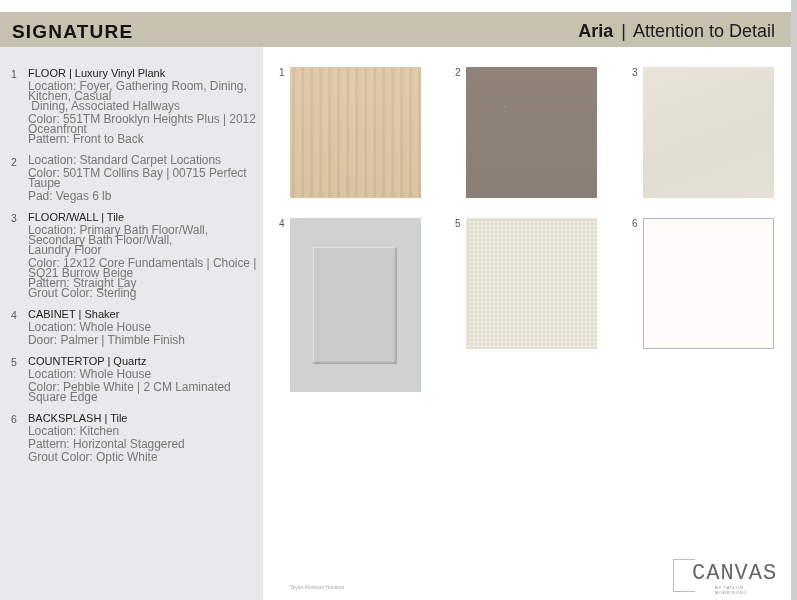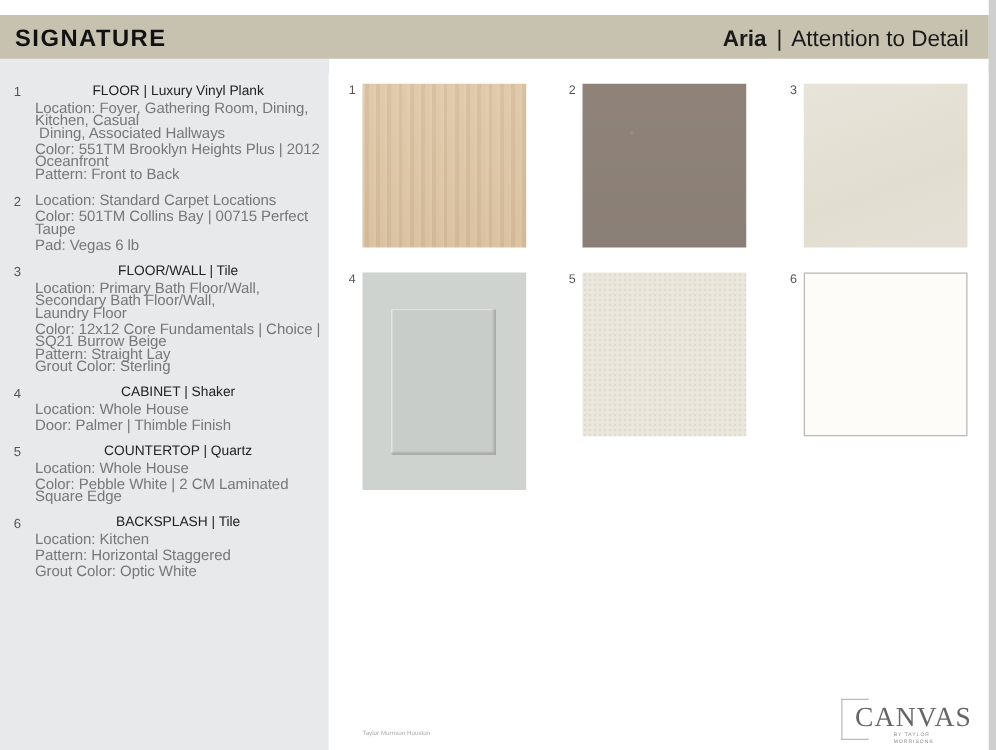--- a/index.html
+++ b/index.html
@@ -26,21 +26,21 @@
     position: absolute; left: 0; top: 47px; width: 263px; height: 553px;
     background: #e8e9eb;
     padding-top: 20px;
   }
   .spec {
     position: relative; padding-left: 28px; padding-right: 6px; margin-bottom: 8px;
   }
   .spec-num {
     position: absolute; left: 11px; top: 1px; font-size: 10.5px; color: #555;
   }
-  .spec-title { font-size: 11px; color: #222; line-height: 13px; margin-bottom: 1px; text-align: center; }
+  .spec-title { font-size: 11px; color: #222; line-height: 13px; margin-bottom: 1px; }
   .spec-line {
     font-size: 12px; color: #777; line-height: 10px; letter-spacing: -0.05px;
   }
   .spec-line.gap { margin-top: 3px; }
 
   .main {
     position: absolute; left: 263px; top: 47px; width: 528px; height: 553px; background: #fff;
   }
   .swatch-cell { position: absolute; }
   .swatch-num { position: absolute; left: 0; top: 0; font-size: 10px; color: #555; }
@@ -77,22 +77,22 @@
     position: absolute; left: 290px; top: 584px; font-size: 5px; color: #aaa;
   }
   .logo {
     position: absolute; left: 673px; top: 559px; width: 103px; height: 34px;
   }
   .logo-box {
     position: absolute; left: 0; top: 0; width: 22px; height: 33px;
     border-left: 1px solid #bbb; border-top: 1px solid #bbb; border-bottom: 1px solid #bbb;
   }
   .logo-word {
-    position: absolute; left: 11px; top: 2px;
-    font-family: Liberation Serif, serif; font-size: 22px; letter-spacing: 1px; color: #666;
+    position: absolute; left: 19px; top: 2px;
+    font-family: Liberation Mono, monospace; font-size: 22px; letter-spacing: 1px; color: #666;
   }
   .logo-sub {
     position: absolute; left: 42px; top: 26px; font-size: 4px; letter-spacing: 0.8px; color: #888;
   }
 
   .scrollbar {
     position: absolute; left: 791px; top: 0; width: 6px; height: 600px; background: #cfcfcf;
   }
 </style>
 </head>

